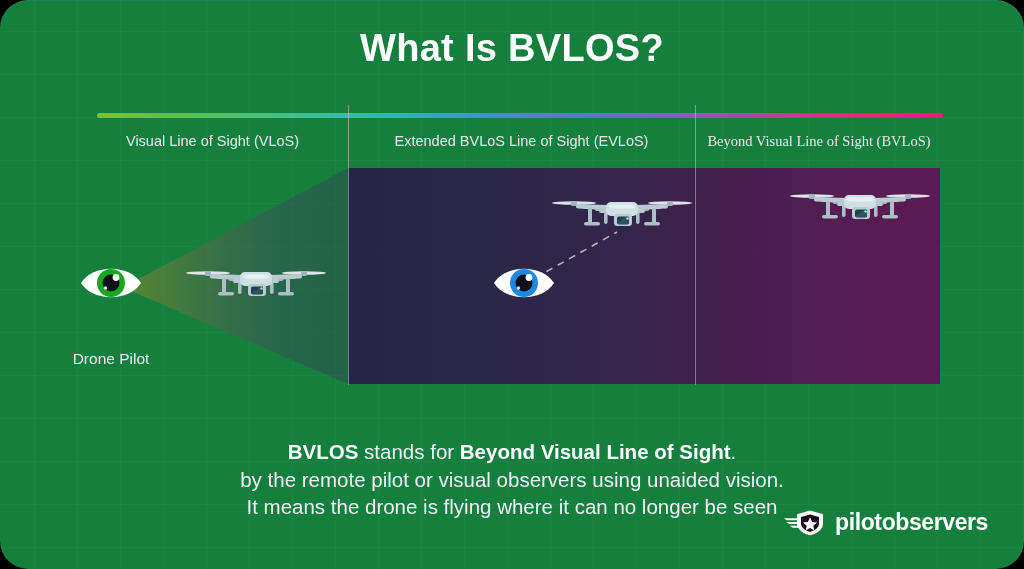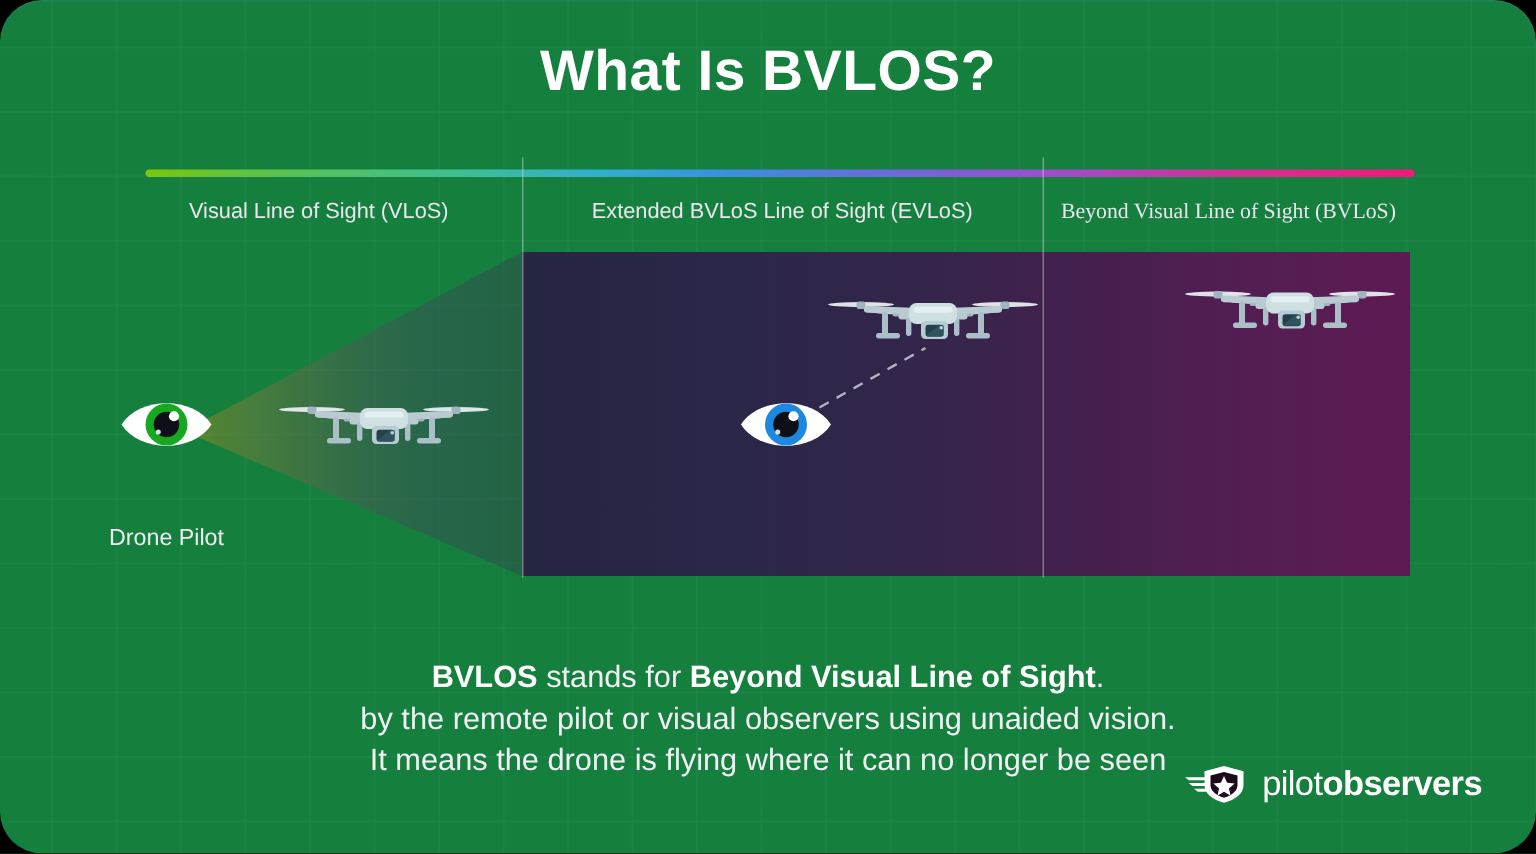--- a/index.html
+++ b/index.html
@@ -192,21 +192,21 @@
     align-items: center;
     gap: 9px;
     z-index: 6;
   }
   #logo-text {
     color: #ffffff;
     font-size: 23px;
     letter-spacing: -0.4px;
     white-space: nowrap;
   }
-  #logo-text .thin { font-weight: normal; }
+  #logo-text .thin { font-weight: bold; }
   #logo-text .bold { font-weight: bold; }
 </style>
 </head>
 <body>
 
 <div id="infographic">
 
   <div id="grid"></div>
 
   <div id="title">What Is BVLOS?</div>

